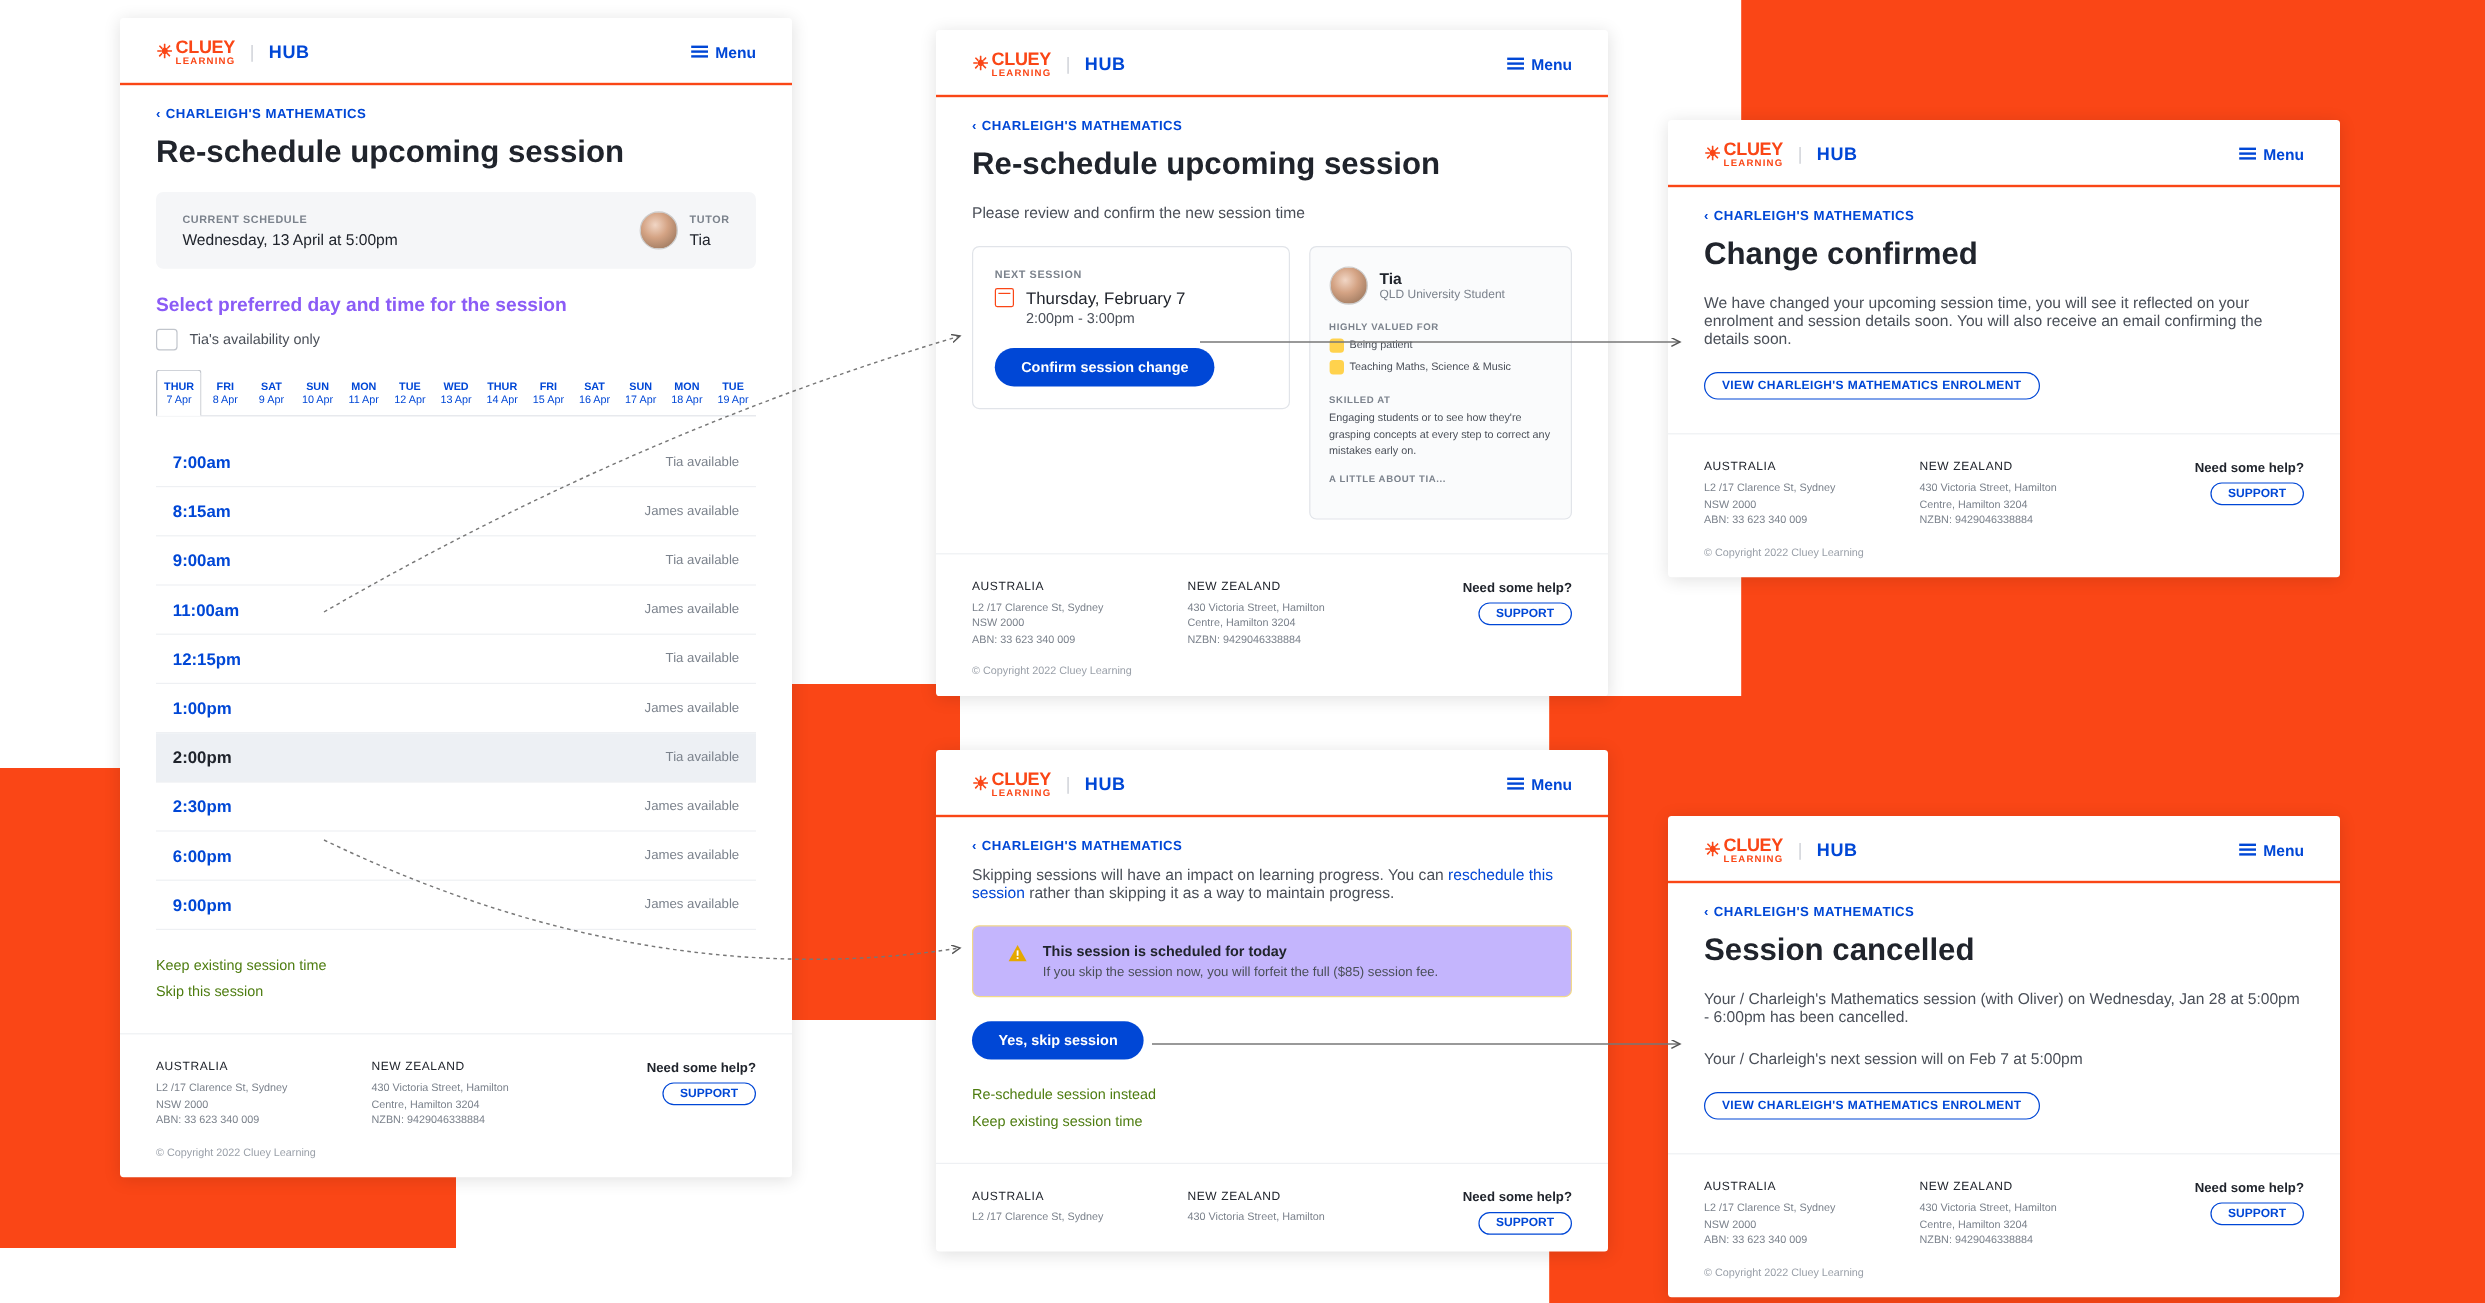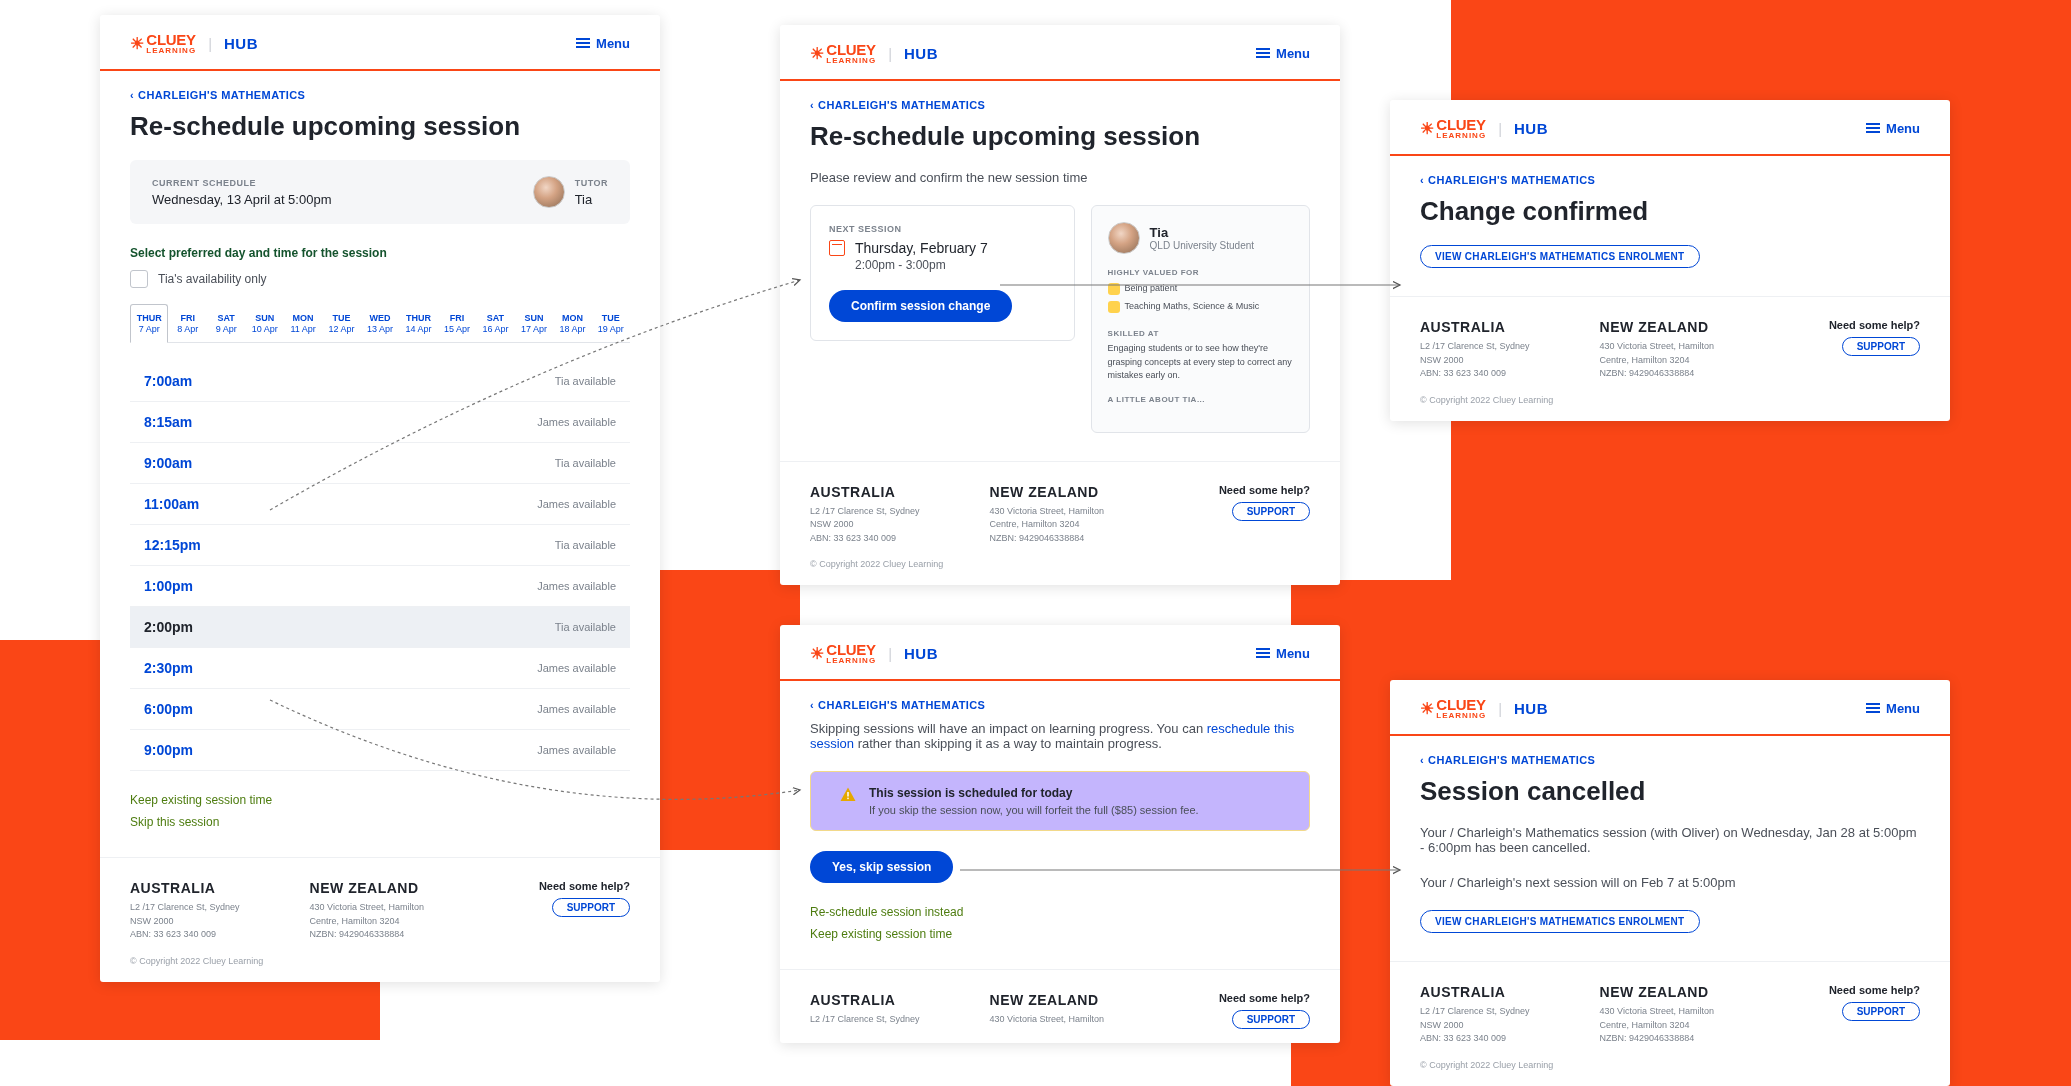--- a/index.html
+++ b/index.html
@@ -58,39 +58,39 @@
 .page-title { font-size:26px; font-weight:700; color:#20242c; margin-bottom:18px; }
 .sub-text { font-size:13px; color:#4a4f58; margin-bottom:20px; }
 
 
 #panel1 { top: 15px; left: 100px; width: 560px; }
 .current-card { background:#f5f6f8; border-radius:6px; padding:16px 22px; display:flex; justify-content:space-between; align-items:center; margin-bottom:22px;}
 .current-card .col label { font-size:9px; text-transform:uppercase; color:#7b828c; letter-spacing:0.5px; display:block; margin-bottom:4px; font-weight:600;}
 .current-card .col .val { font-size:13px; color:#20242c;}
 .tutor-col { display:flex; align-items:center; gap:10px;}
 .avatar { width:32px; height:32px; border-radius:50%; background: radial-gradient(circle at 40% 35%, #f1d6c5 0%, #d4a384 40%, #8a6a52 100%); border:1px solid #ccc;}
-.section-head { font-size:12px; font-weight:700; color:#14532d; margin-bottom:10px;}
+.section-head { font-size:16px; font-weight:700; color:#8b5cf6; margin-bottom:10px;}
 .chk-row { display:flex; align-items:center; gap:10px; margin-bottom:16px; font-size:12px; color:#4a4f58;}
 .chk { width:18px; height:18px; border:1px solid #c1c5cc; border-radius:3px; background:#fff;}
 .date-tabs { display:flex; gap:0; margin-bottom:18px; border-bottom:1px solid #e1e4e9;align-items:flex-end;}
 .date-tab { flex:1; text-align:center; padding:8px 2px; font-size:9px; color:#0047d6; cursor:pointer; border:1px solid transparent; border-bottom:none;}
 .date-tab.active { border:1px solid #c1c5cc; border-bottom:1px solid #fff; background:#fff; border-radius:3px 3px 0 0; margin-bottom:-1px;}
 .date-tab .dow{ display:block; font-weight:600;}
 .date-tab .dt { display:block; font-weight:400; margin-top:1px;}
 .slot-list { display:flex; flex-direction:column;}
 .slot { display:flex; justify-content:space-between; align-items:center; padding:12px 14px; border-bottom:1px solid #eef0f3; cursor:pointer;}
 .slot.selected { background:#edf0f4;}
 .slot .time { color:#0047d6; font-weight:600; font-size:14px;}
 .slot .avail { color:#7b828c; font-size:11px;}
 .slot.selected .time { color:#20242c;}
 .link-actions { margin-top:22px; display:flex; flex-direction:column; gap:8px;}
 .link-actions a { color:#4d7c0f; font-size:12px; text-decoration:none; cursor:pointer;}
 .footer { display:flex; justify-content:space-between; padding:22px 30px 14px; border-top:1px solid #eef0f3; font-size:10px; color:#4a4f58;}
 .footer-cols { display:flex; gap:70px;}
-.footer-col h5 { font-size:14px; text-transform:uppercase; letter-spacing:0.5px; color:#20242c; margin-bottom:5px; font-weight:700;}
+.footer-col h5 { font-size:10px; text-transform:uppercase; letter-spacing:0.5px; color:#20242c; margin-bottom:5px; font-weight:400;}
 .footer-col p { font-size:9px; color:#7b828c; line-height:1.5;}
 .help-box { text-align:right;}
 .help-box .t { font-size:11px; font-weight:600; color:#20242c; margin-bottom:6px;}
 .support-btn { display:inline-block; border:1px solid #0047d6; color:#0047d6; border-radius:14px; padding:3px 14px; font-size:10px; font-weight:600; cursor:pointer;}
 .copyright { font-size:9px; color:#9aa0a9; padding:0 30px 16px;}
 
 
 #panel2 { top: 25px; left: 780px; width: 560px; }
 .confirm-grid { display:flex; gap:16px; align-items:flex-start;}
 .confirm-left { flex:1.1; border:1px solid #e1e4e9; border-radius:6px; padding:18px;}
@@ -407,20 +407,21 @@
         </span>
         <span>Menu</span>
       </div>
   </div>
   <div class="content">
     <div class="breadcrumb">
         <span>‹</span> 
         <span>CHARLEIGH'S MATHEMATICS</span>
       </div>
     <h1 class="page-title">Change confirmed</h1>
+    <p class="sub-text">We have changed your upcoming session time, you will see it reflected on your enrolment and session details soon. You will also receive an email confirming the details soon.</p>
     <span class="mini-outline">VIEW CHARLEIGH'S MATHEMATICS ENROLMENT</span>
   </div>
   <div class="footer">
     <div class="footer-cols">
       <div class="footer-col">
           <h5>AUSTRALIA</h5>
           <p>L2 /17 Clarence St, Sydney</p>
           <p>NSW 2000</p>
           <p>ABN: 33 623 340 009</p>
         </div>

